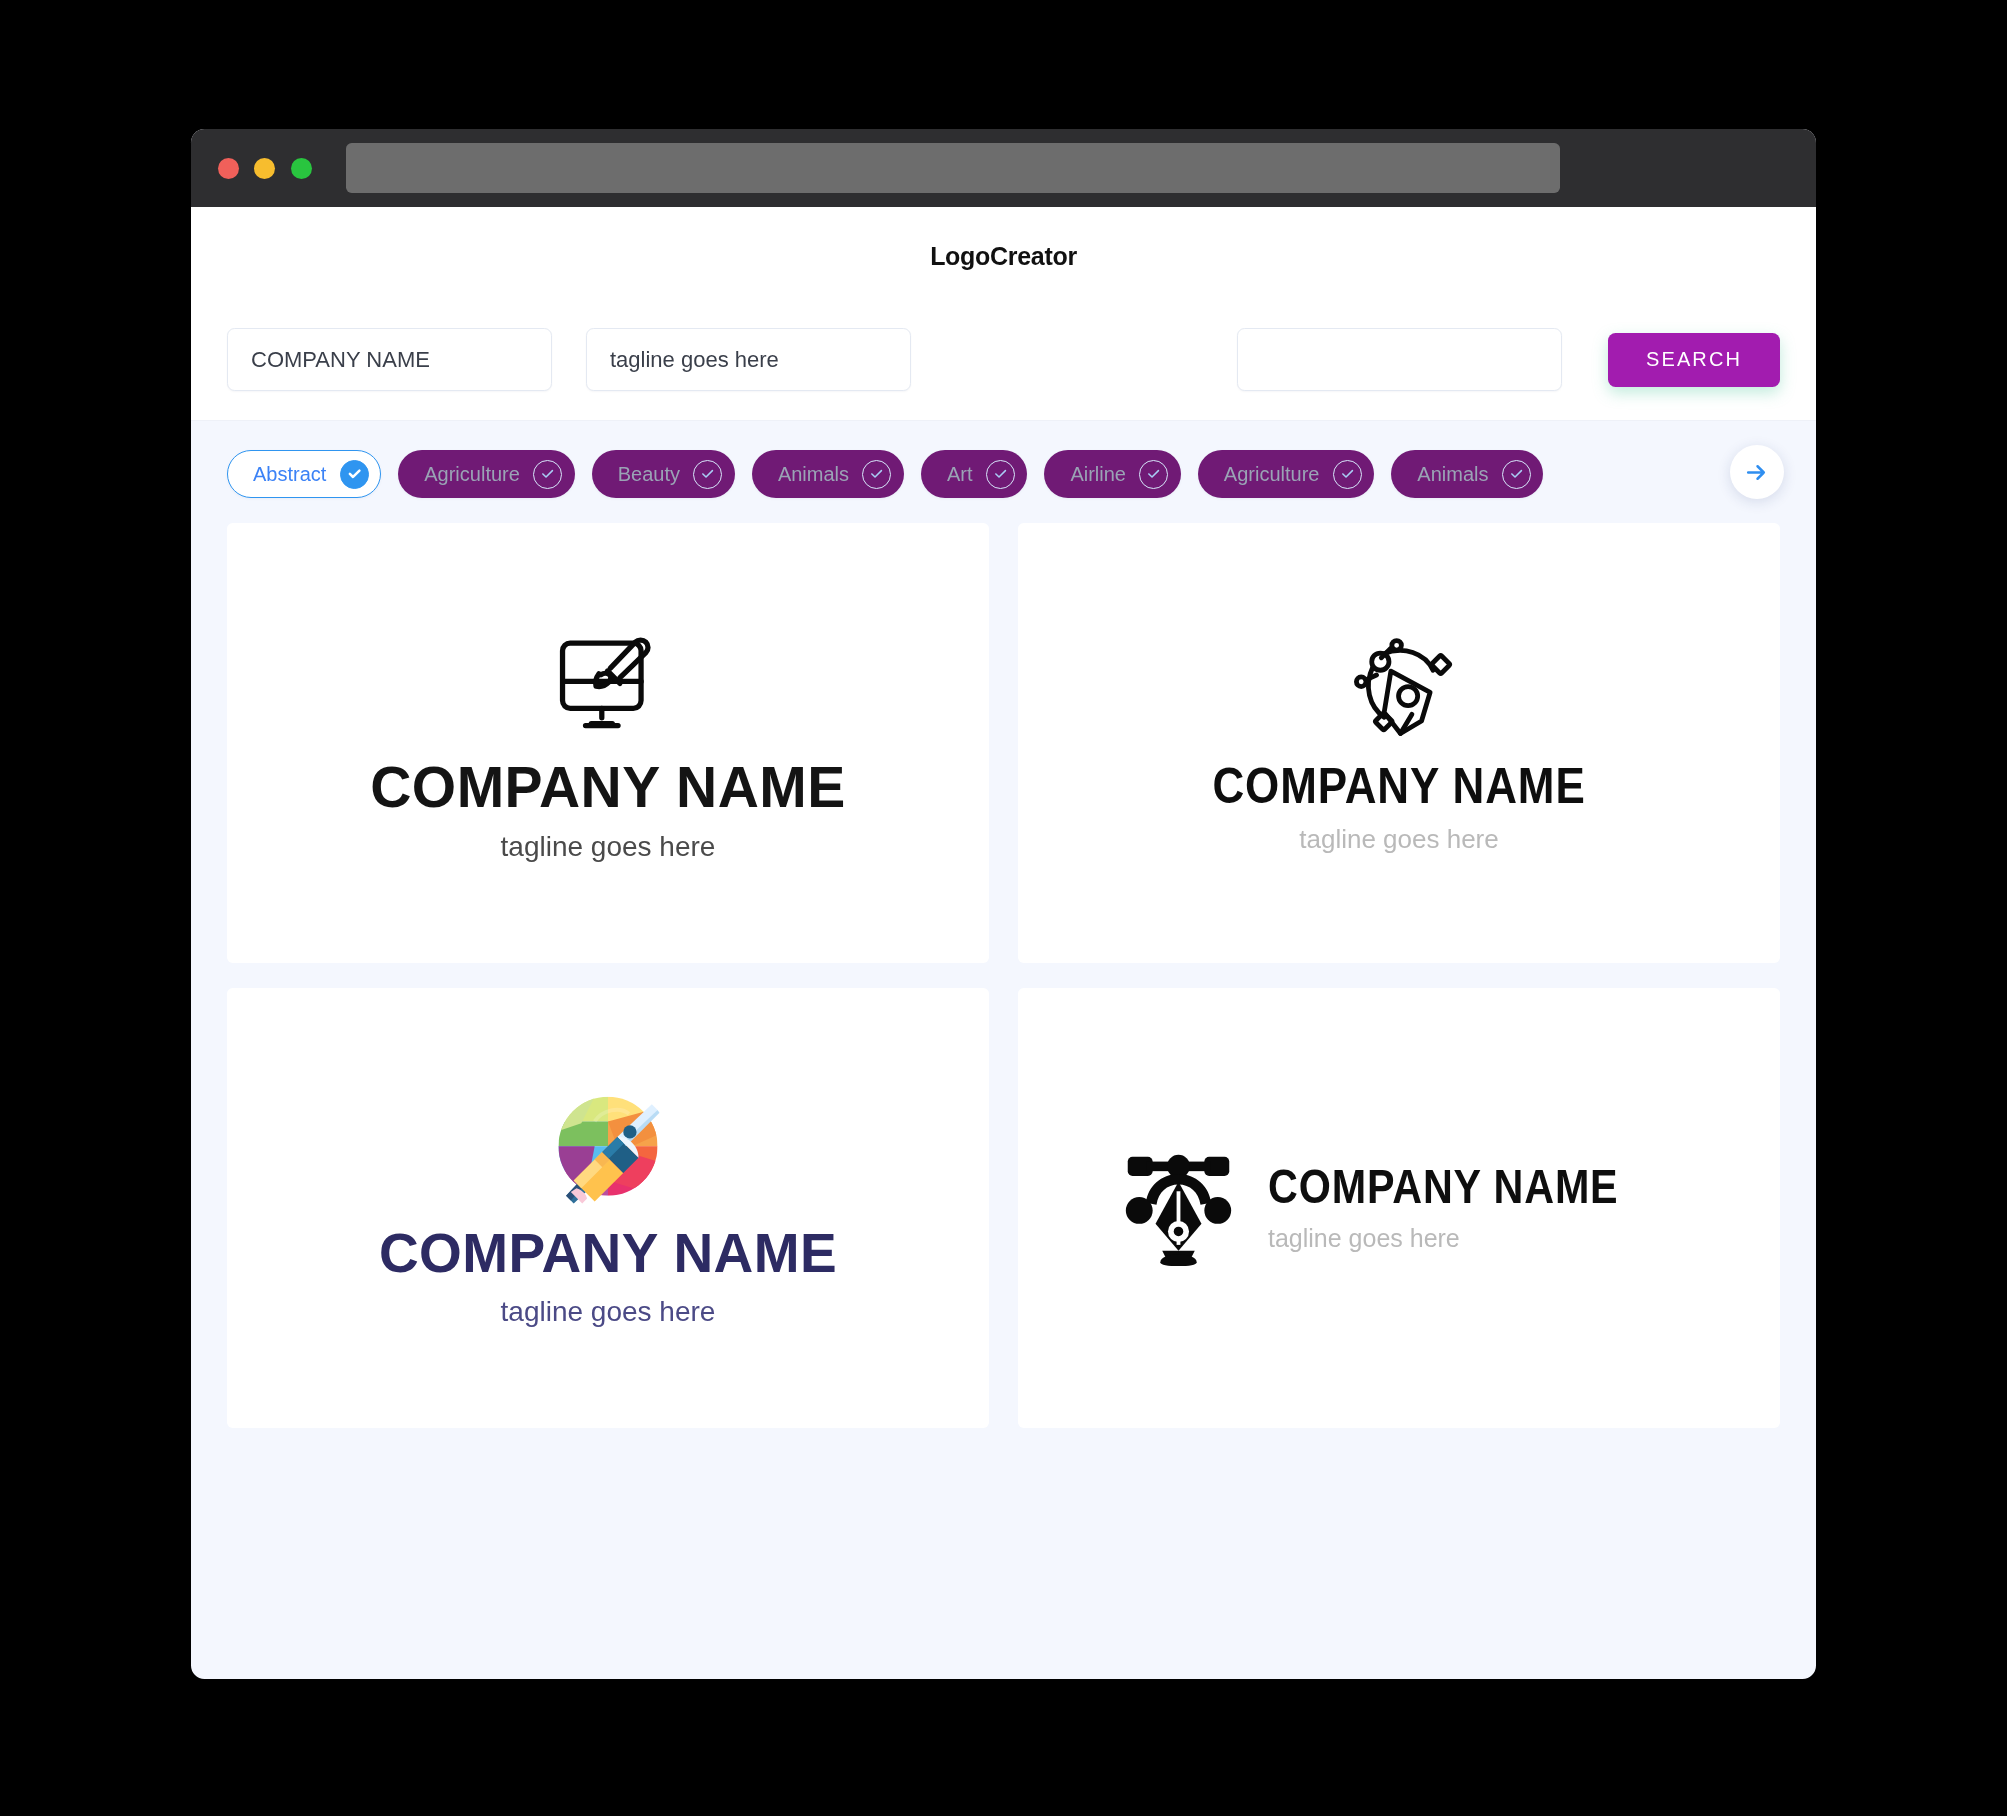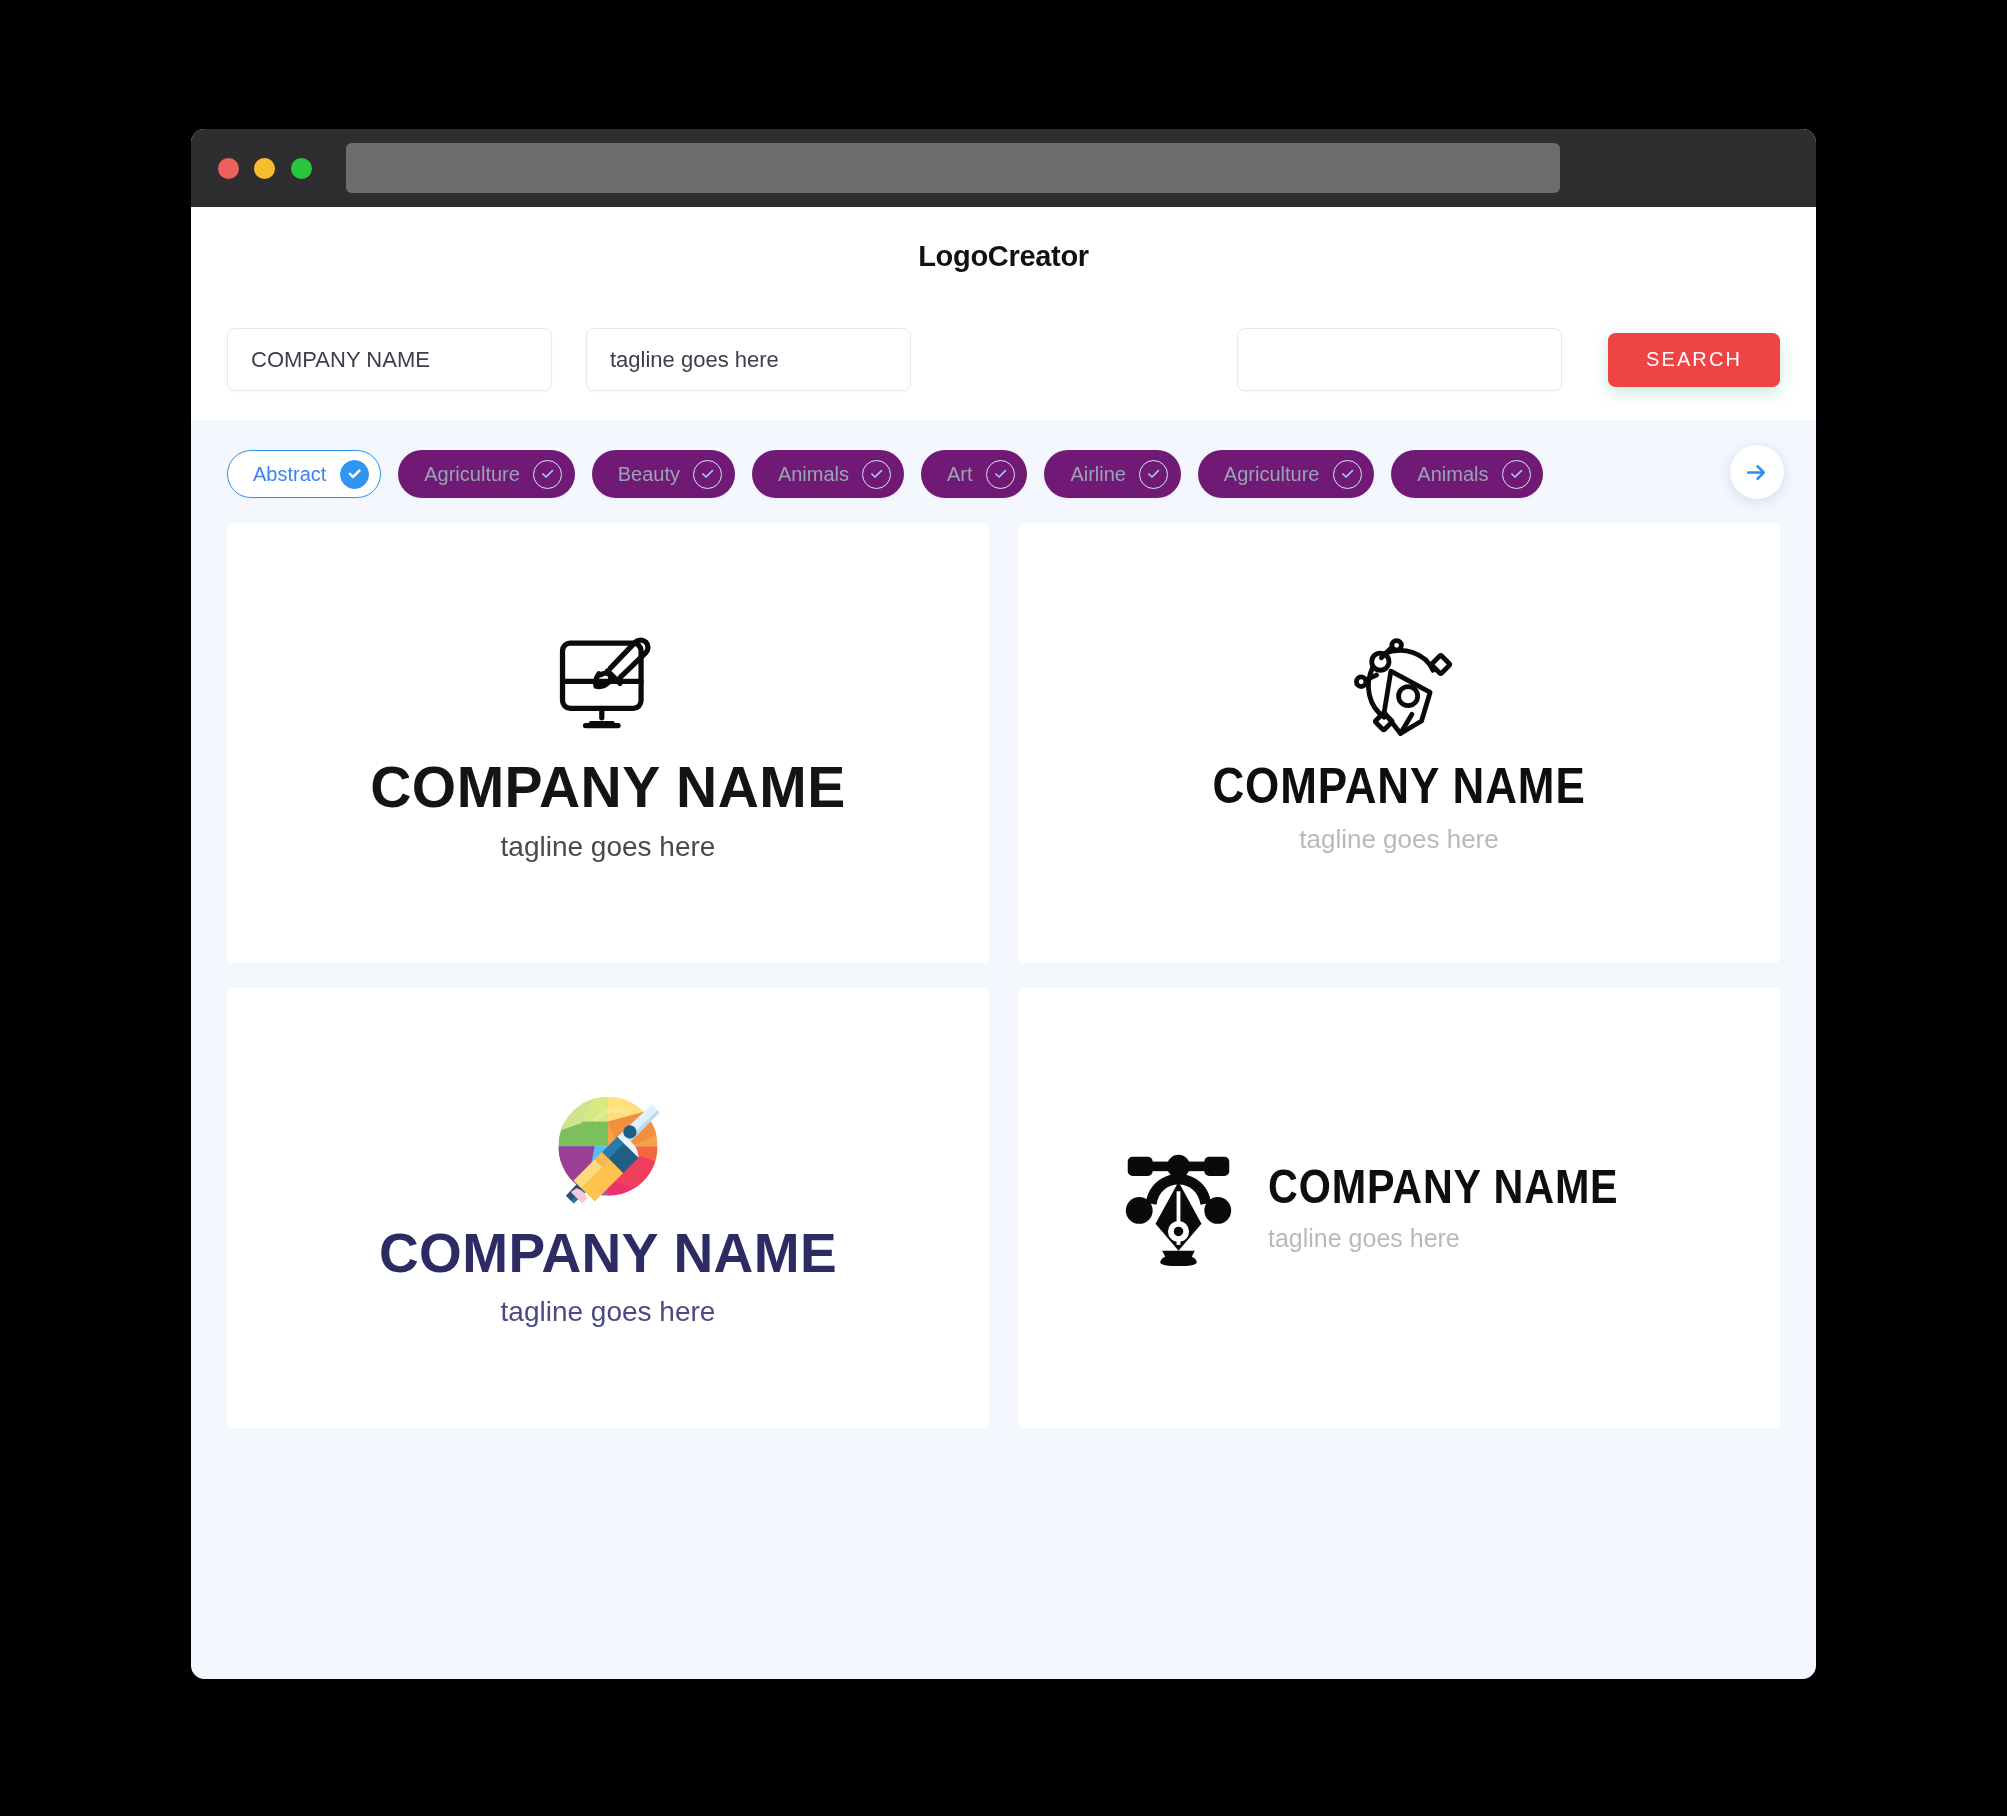--- a/index.html
+++ b/index.html
@@ -48,21 +48,21 @@
 
   
   .app-header {
     height: 98px;
     background: #ffffff;
     display: flex;
     align-items: center;
     justify-content: center;
   }
   .app-title {
-    font-size: 29px;
+    font-size: 25px;
     font-weight: bold;
     color: #111111;
     letter-spacing: -0.3px;
   }
 
   
   .search-bar {
     background: #ffffff;
     padding: 23px 36px 29px 36px;
     display: flex;
@@ -84,21 +84,21 @@
     box-shadow: 0 1px 1.9px rgba(16,30,70,0.04);
   }
   .field.company  { width: 325px; margin-right: 34px; }
   .field.tagline  { width: 325px; margin-right: 34px; color: #3a3f4a; }
   .field.extra    { width: 325px; margin-left: auto; margin-right: 46px; }
   .search-btn {
     width: 172px;
     height: 54px;
     border: none;
     border-radius: 7.6px;
-    background: #ef4444;
+    background: #a21caf;
     color: #ffffff;
     font-size: 20px;
     letter-spacing: 2.1px;
     font-family: "Liberation Sans", sans-serif;
     cursor: pointer;
     box-shadow: 0 5.7px 15.3px rgba(76,199,154,0.35);
   }
 
   
   .chips-row {

